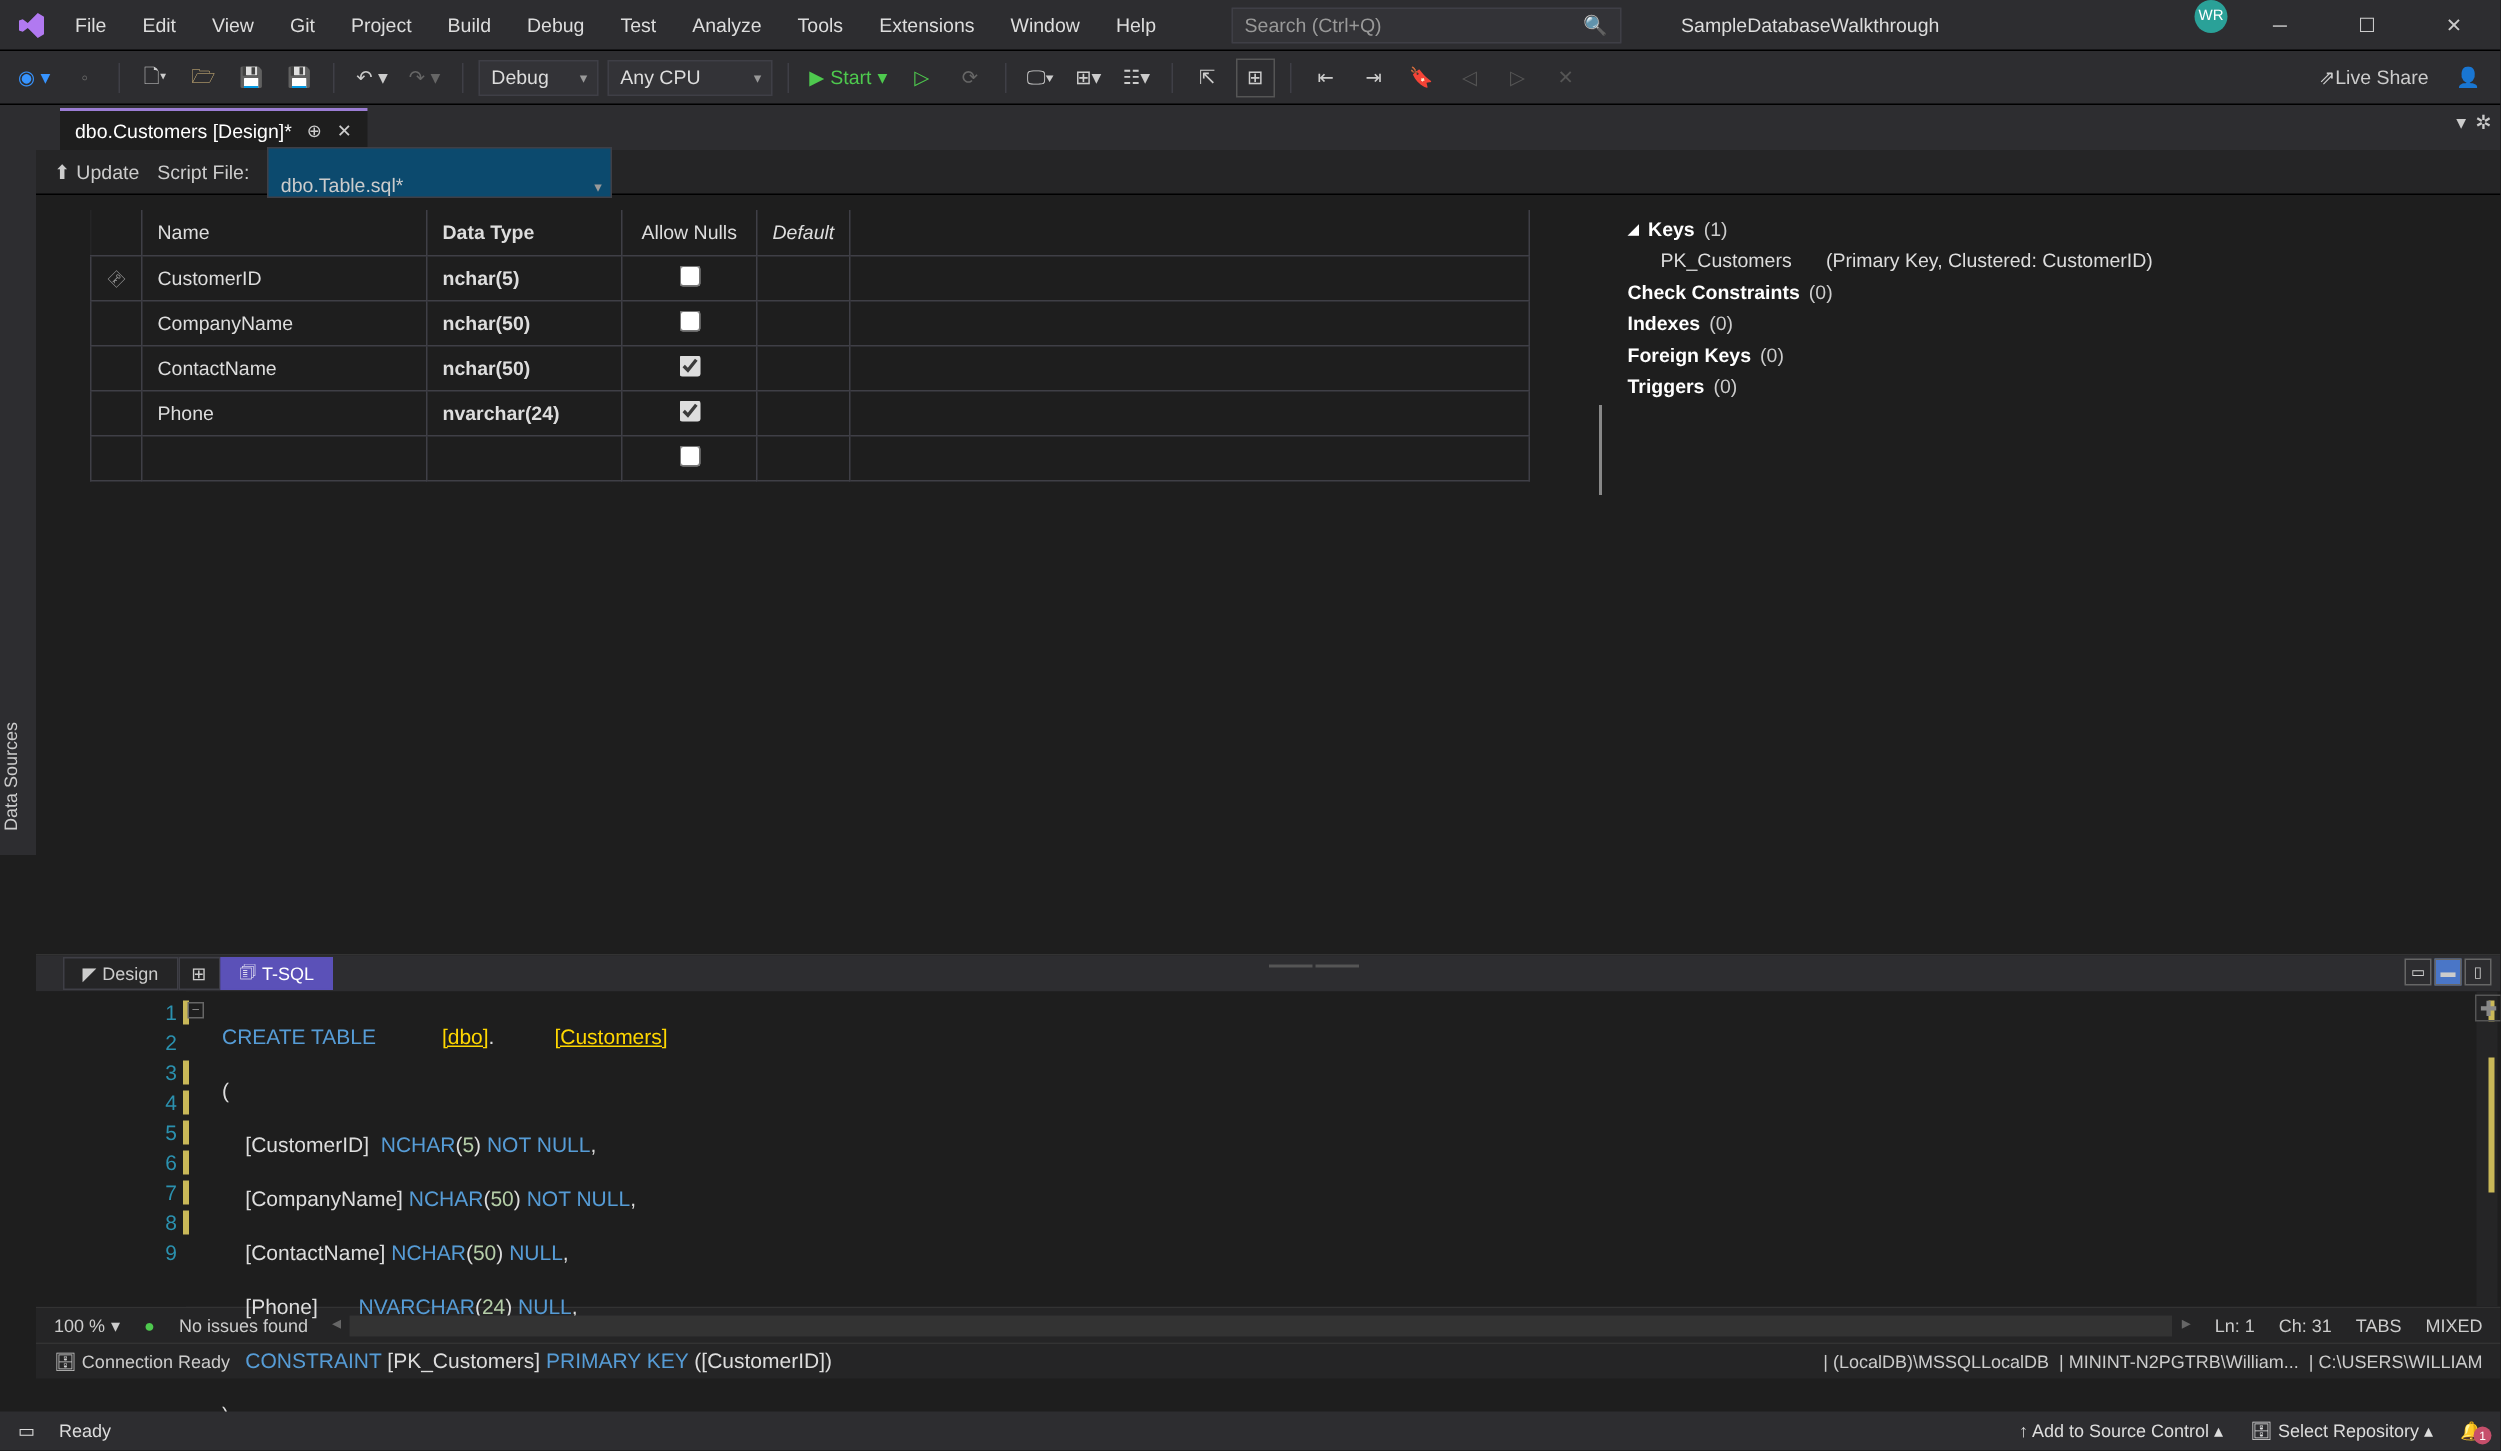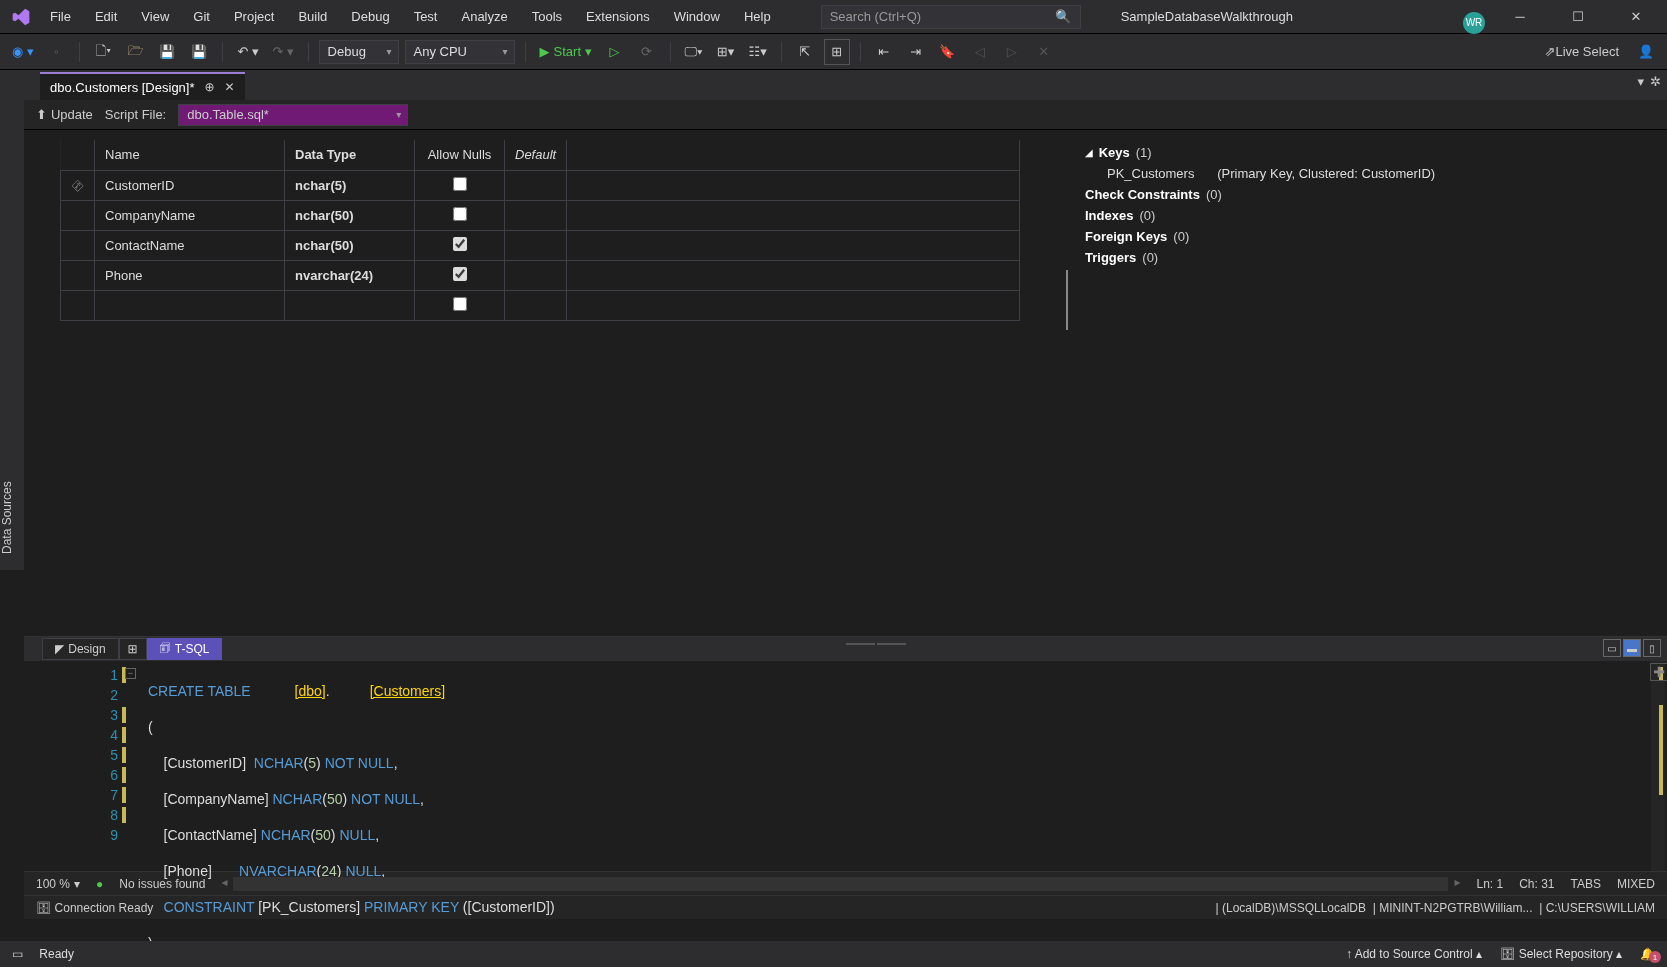--- a/index.html
+++ b/index.html
@@ -5,39 +5,39 @@
 *{box-sizing:border-box;margin:0;padding:0;font-family:'Segoe UI',Tahoma,sans-serif;}
 body{background:#1e1e1e;color:#ccc;width:1667px;height:967px;overflow:hidden;position:relative;font-size:13px;}
 .titlebar{height:34px;background:#2d2d30;display:flex;align-items:center;padding:0 8px;border-bottom:1px solid #000;}
 .vs-logo{width:26px;height:26px;display:flex;align-items:center;justify-content:center;margin-right:6px;}
 .vs-logo svg{width:20px;height:20px;}
 .menu{display:flex;gap:4px;}
 .menu-item{padding:4px 10px;color:#ddd;cursor:pointer;}
 .search-box{margin-left:40px;background:#333337;border:1px solid #3f3f46;height:24px;width:260px;display:flex;align-items:center;padding:0 8px;color:#999;}
 .search-box .mag{margin-left:auto;color:#ccc;}
 .solution-name{margin-left:40px;color:#ddd;}
-.title-right{margin-left:auto;display:flex;align-items:flex-end;gap:12px;}
+.title-right{margin-left:auto;display:flex;align-items:flex-start;gap:12px;}
 .avatar{width:22px;height:22px;border-radius:50%;background:#2aa198;color:#fff;display:flex;align-items:center;justify-content:center;font-size:10px;}
 .win-btn{width:46px;height:34px;display:flex;align-items:center;justify-content:center;color:#ccc;}
 .toolbar{height:36px;background:#2d2d30;display:flex;align-items:center;padding:0 8px;gap:6px;border-bottom:1px solid #000;}
 .tb-btn{height:26px;min-width:26px;padding:0 4px;display:flex;align-items:center;justify-content:center;color:#ccc;cursor:pointer;}
 .tb-sep{width:1px;height:20px;background:#3f3f46;margin:0 4px;}
 .tb-combo{height:24px;background:#333337;border:1px solid #3f3f46;padding:0 22px 0 8px;display:flex;align-items:center;color:#ddd;position:relative;min-width:80px;}
 .tb-combo::after{content:'▾';position:absolute;right:6px;color:#999;font-size:10px;}
 .start-btn{color:#4ec94e;display:flex;align-items:center;gap:4px;}
 .tb-right{margin-left:auto;display:flex;align-items:center;gap:10px;}
 .left-rail{position:absolute;left:0;top:70px;width:24px;height:500px;background:#2d2d30;writing-mode:vertical-rl;text-orientation:mixed;padding-top:16px;font-size:12px;color:#ccc;text-align:left;transform:rotate(180deg);}
 .main-area{position:absolute;left:24px;top:70px;right:0;bottom:48px;background:#1e1e1e;display:flex;flex-direction:column;}
 .tab-strip{height:30px;background:#2d2d30;display:flex;align-items:flex-end;padding-left:16px;position:relative;}
 .doc-tab{height:28px;background:#1e1e1e;border-top:2px solid #9b7dd4;padding:0 10px;display:flex;align-items:center;gap:10px;color:#fff;}
 .doc-tab .tab-btn{color:#ccc;font-size:12px;}
 .tab-strip-right{position:absolute;right:6px;top:4px;display:flex;gap:6px;color:#ccc;}
 .update-bar{height:30px;background:#252526;display:flex;align-items:center;padding:0 12px;gap:12px;border-bottom:1px solid #000;}
 .update-btn{display:flex;align-items:center;gap:4px;cursor:pointer;}
-.script-combo{background:#701a75;border:1px solid #3f3f46;height:22px;padding:0 24px 0 8px;display:flex;align-items:center;position:relative;min-width:230px;}
+.script-combo{background:#0c4a6e;border:1px solid #3f3f46;height:34px;padding:0 24px 0 8px;display:flex;align-items:flex-end;position:relative;min-width:230px;}
 .script-combo::after{content:'▾';position:absolute;right:6px;color:#999;font-size:10px;}
 .design-split{flex:1;display:flex;flex-direction:column;}
 .design-upper{flex:1;display:flex;border-bottom:1px solid #333;}
 .grid-pane{flex:1;padding:10px 16px 10px 36px;position:relative;}
 .grid-pane table{border-collapse:collapse;width:100%;max-width:960px;}
 .grid-pane th,.grid-pane td{border:1px solid #3f3f46;padding:4px 10px;height:30px;text-align:left;color:#ddd;font-weight:normal;}
 .grid-pane th{border-top:none;border-left-color:#252526;}
 .grid-pane td.icon-cell{width:34px;text-align:center;color:#aaa;padding:0;}
 .grid-pane .col-name{width:190px;}
 .grid-pane .col-type{width:130px;font-weight:bold;}
@@ -158,21 +158,21 @@
   <div class="tb-btn">⇱</div>
   <div class="tb-btn" style="border:1px solid #555">⊞</div>
   <div class="tb-sep"></div>
   <div class="tb-btn">⇤</div>
   <div class="tb-btn">⇥</div>
   <div class="tb-btn">🔖</div>
   <div class="tb-btn" style="color:#555">◁</div>
   <div class="tb-btn" style="color:#555">▷</div>
   <div class="tb-btn" style="color:#555">✕</div>
   <div class="tb-right">
-    <div class="tb-btn">⇗ <span>Live Select</span></div>
+    <div class="tb-btn">⇗ <span>Live Share</span></div>
     <div class="tb-btn">👤</div>
   </div>
 </div>
 
 <div class="left-rail">Data Sources</div>
 
 <div class="main-area">
   <div class="tab-strip">
     <div class="doc-tab">
       <span>dbo.Customers [Design]*</span>

